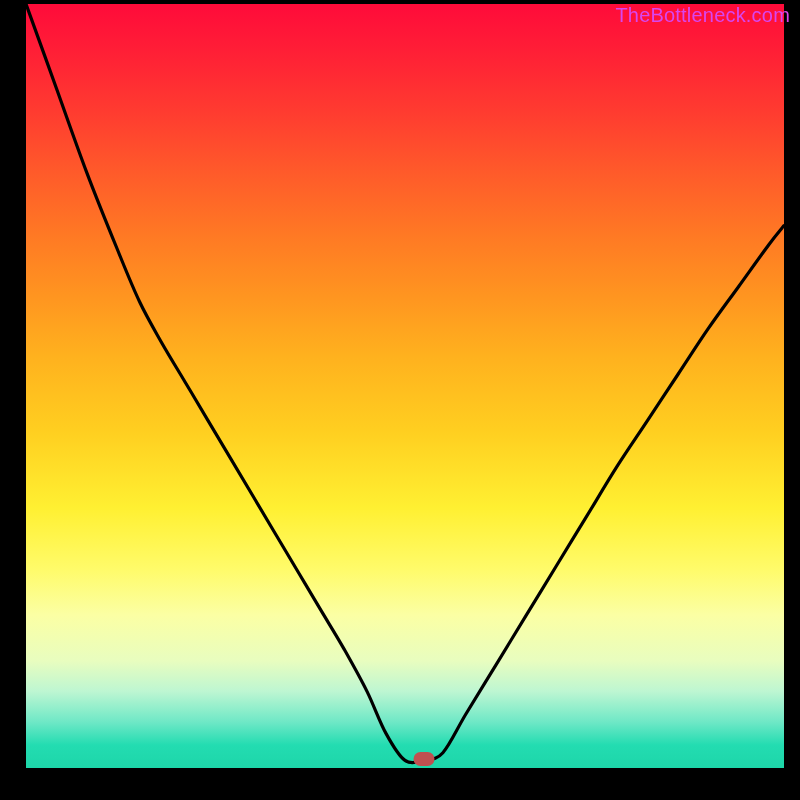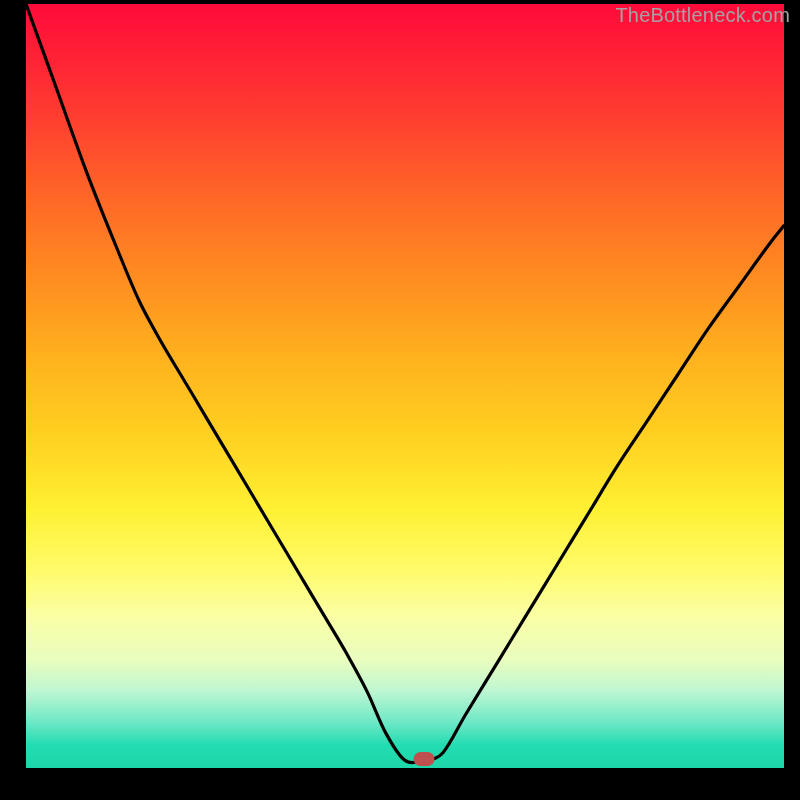--- a/index.html
+++ b/index.html
@@ -3,21 +3,21 @@
 <meta charset="utf-8">
 <style>
 html,body{margin:0;padding:0;width:800px;height:800px;background:#000;overflow:hidden}
 .frame{position:absolute;left:0;top:0;width:800px;height:800px;background:#000}
 .plot{position:absolute;left:26px;top:4px;width:758px;height:764px;
   background:linear-gradient(to bottom,
     #ff0b3a 0%, #ff1e36 6%, #ff3b30 14%, #ff5a2a 22%, #ff7824 30%,
     #ff9420 38%, #ffb11e 46%, #ffcf20 56%, #fff032 66%, #fffb6a 74%,
     #fbffa4 80%, #e8fdbf 86%, #bdf6d2 90%, #6ee8c6 94%, #23dcb1 97%, #1dd6a9 100%)}
 .watermark{position:absolute;right:10px;top:4px;font:20px Arial,Helvetica,sans-serif;
-  color:#a3a3a3;letter-spacing:.2px;user-select:none}
+  color:#d946ef;letter-spacing:.2px;user-select:none}
 svg.curve{position:absolute;left:26px;top:4px;width:758px;height:764px}
 .marker{position:absolute;width:21px;height:14px;border-radius:7px;background:#c05050;
   transform:translate(-50%,-50%)}
 </style>
 </head>
 <body>
 
 <div class="frame">
   <div class="plot"></div>
 

